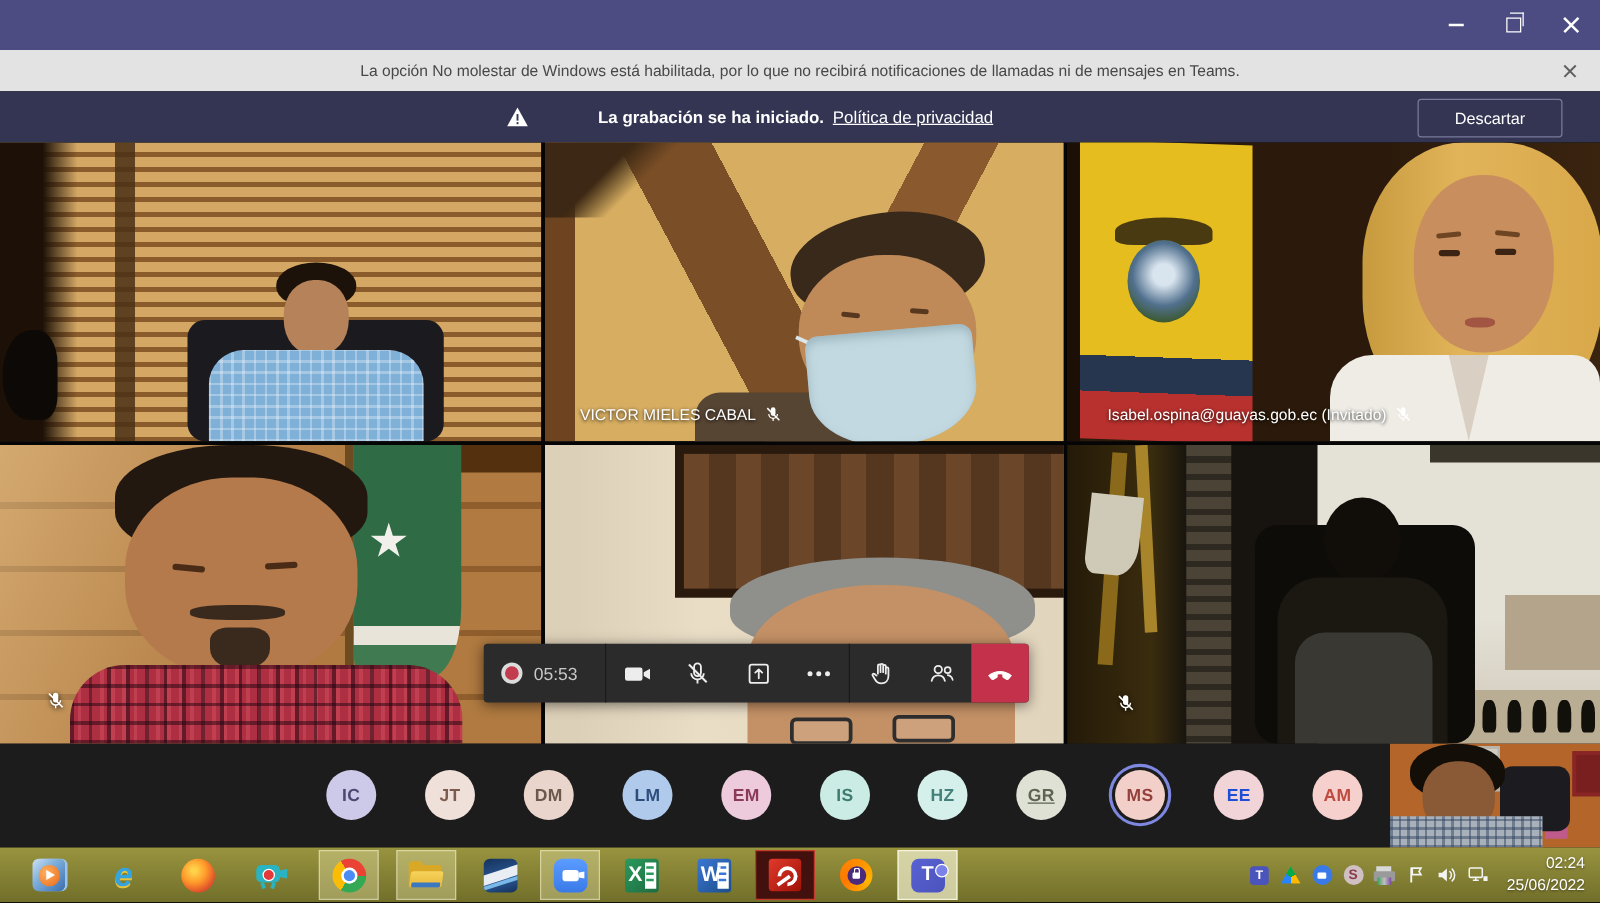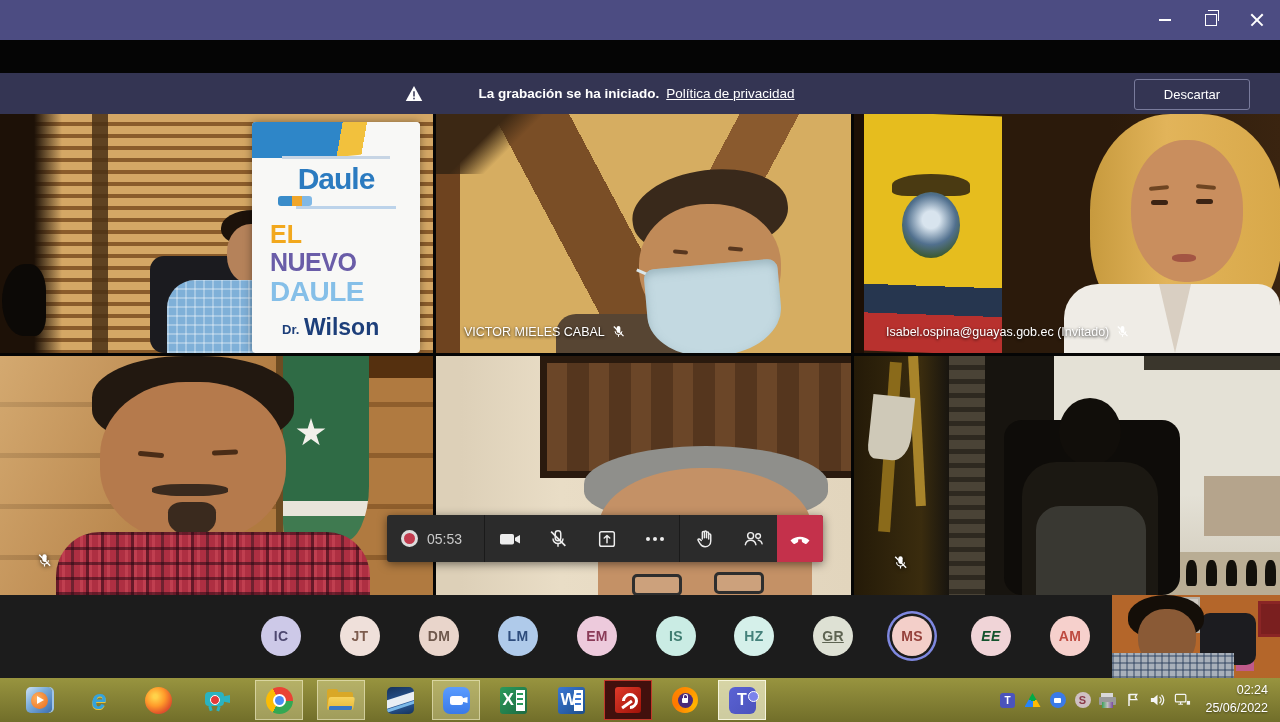--- a/index.html
+++ b/index.html
@@ -235,20 +235,26 @@
         <span class="wc-min-bar"></span>
       </div>
     <div class="wc" style="right:46px">
         <span class="wc-restore"></span>
       </div>
     <div class="wc" style="right:0">
         <span class="cross"></span>
       </div>
   </div>
 
+  <div class="abs dndbar">
+    <span class="txt">La opción No molestar de Windows está habilitada, por lo que no recibirá notificaciones de llamadas ni de mensajes en Teams.</span>
+    <div class="dnd-close">
+        <span class="cross"></span>
+      </div>
+  </div>
 
   <div class="abs recbar">
     <div class="inner">
       <svg width="18" height="17" viewBox="0 0 24 22">
           <path d="M12 1L23 21H1z" fill="#fff"></path>
           <rect x="11" y="8" width="2" height="7" fill="#343553"></rect>
           <rect x="11" y="16.6" width="2" height="2.2" fill="#343553"></rect>
         </svg>
       <b>La grabación se ha iniciado.</b>
       <a>Política de privacidad</a>
@@ -258,32 +264,20 @@
 
   <div class="tile t1">
     <div class="art t1-blinds"></div>
     <div class="art t1-vframe"></div>
     <div class="art t1-leftdark"></div>
     <div class="art t1-horse"></div>
     <div class="art t1-chair"></div>
     <div class="art t1-hair"></div>
     <div class="art t1-face"></div>
     <div class="art t1-shirt"></div>
-    <div class="art t1-banner">
-      <div class="t1-swoosh"></div>
-      <div class="t1-cap1"></div>
-      <div class="t1-brand">Daule</div>
-      <div class="t1-logobits"></div>
-      <div class="t1-cap2"></div>
-      <div class="t1-el">EL</div>
-      <div class="t1-nuevo">NUEVO</div>
-      <div class="t1-daule2">DAULE</div>
-      <div class="t1-dr">Dr.</div>
-      <div class="t1-wilson">Wilson</div>
-    </div>
   </div>
 
   <div class="tile t3">
     <div class="art t3-bg"></div>
     <div class="art t3-flag"></div>
     <div class="art t3-wing"></div>
     <div class="art t3-crest"></div>
     <div class="art t3-hair"></div>
     <div class="art t3-face"></div>
     <div class="art t3-brow" style="left:295px;top:72px;transform:rotate(-6deg)"></div>
@@ -444,21 +438,21 @@
     <div>
         <div class="chip" style="left: 261px; background: rgb(205, 201, 232); color: rgb(78, 72, 112);">IC</div>
         <div class="chip" style="left: 340px; background: rgb(239, 224, 218); color: rgb(124, 92, 78);">JT</div>
         <div class="chip" style="left: 419px; background: rgb(233, 213, 203); color: rgb(110, 88, 76);">DM</div>
         <div class="chip" style="left: 498px; background: rgb(175, 202, 234); color: rgb(46, 76, 124);">LM</div>
         <div class="chip" style="left: 577px; background: rgb(237, 202, 220); color: rgb(138, 59, 88);">EM</div>
         <div class="chip" style="left: 656px; background: rgb(202, 236, 228); color: rgb(62, 124, 112);">IS</div>
         <div class="chip" style="left: 734px; background: rgb(213, 240, 234); color: rgb(68, 129, 122);">HZ</div>
         <div class="chip" style="left: 813px; background: rgb(222, 225, 212); color: rgb(94, 100, 82); text-decoration: underline;">GR</div>
         <div class="chip speaking" style="left: 892px; background: rgb(243, 207, 201); color: rgb(149, 65, 59);">MS</div>
-        <div class="chip" style="left: 971px; background: rgb(240, 212, 215); color: #14532d; font-style: italic;">EE</div>
+        <div class="chip" style="left: 971px; background: rgb(240, 212, 215); color: #1d4ed8;">EE</div>
         <div class="chip" style="left: 1050px; background: rgb(246, 208, 204); color: rgb(190, 74, 64);">AM</div>
       </div>
     <div class="selfview">
       <div class="sv-photo"></div>
       <div class="sv-red"></div>
       <div class="sv-art"></div>
       <div class="sv-chair"></div>
       <div class="sv-hair"></div>
       <div class="sv-face"></div>
       <div class="sv-shirt"></div>

